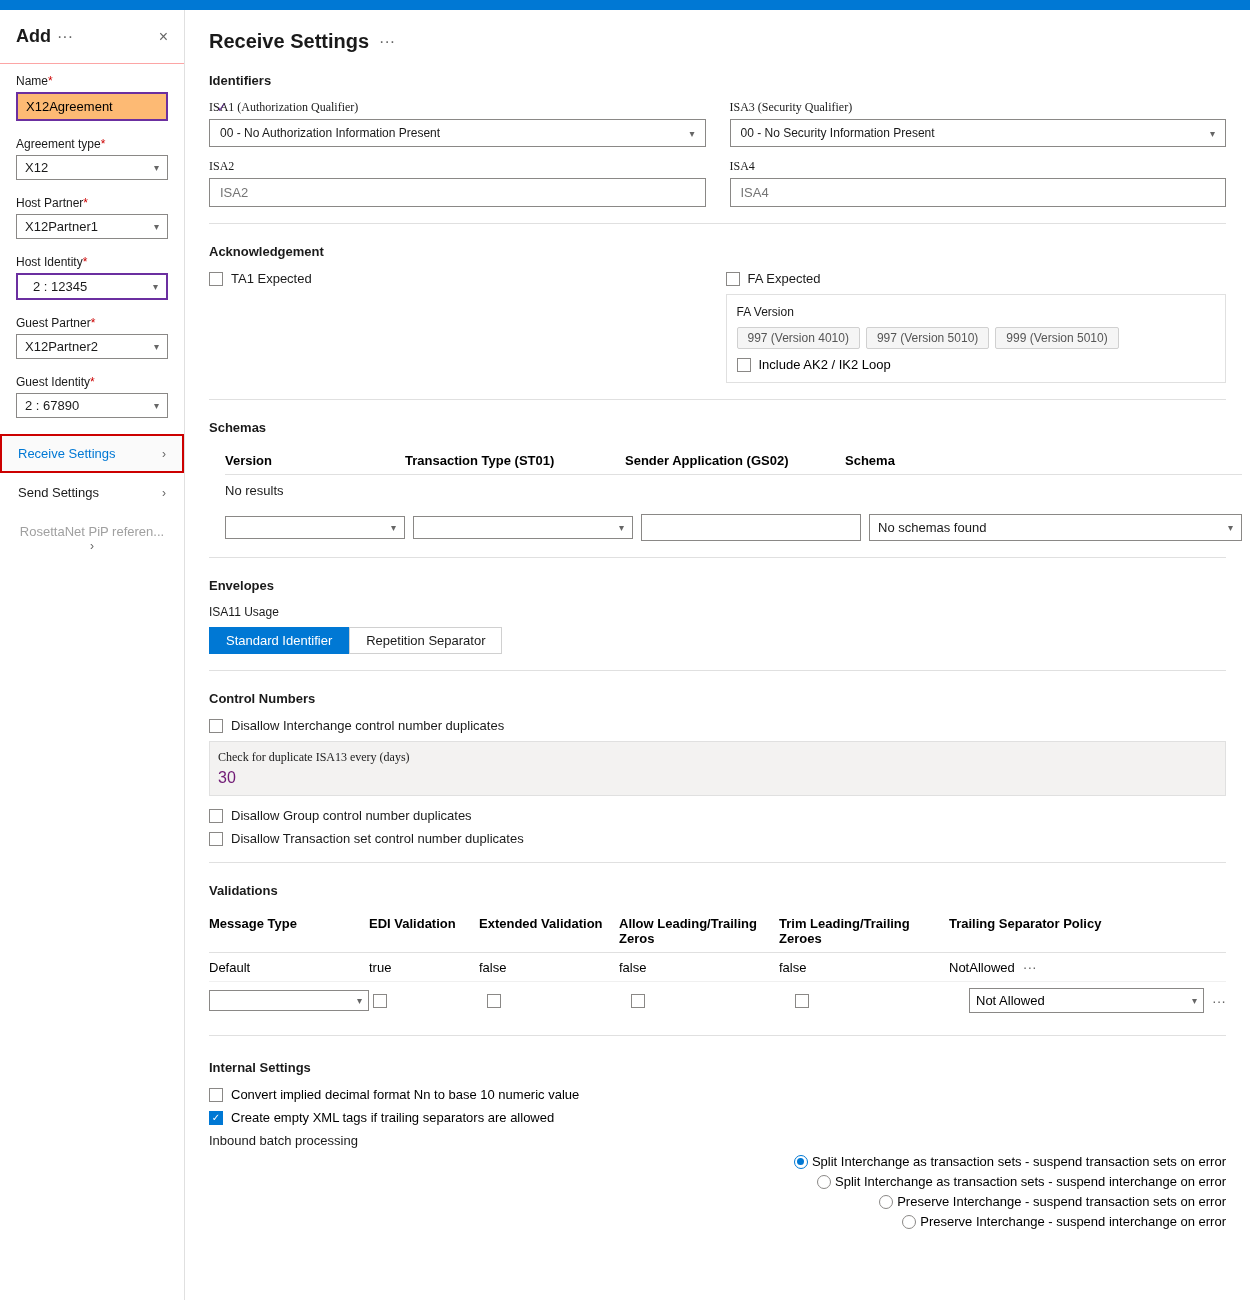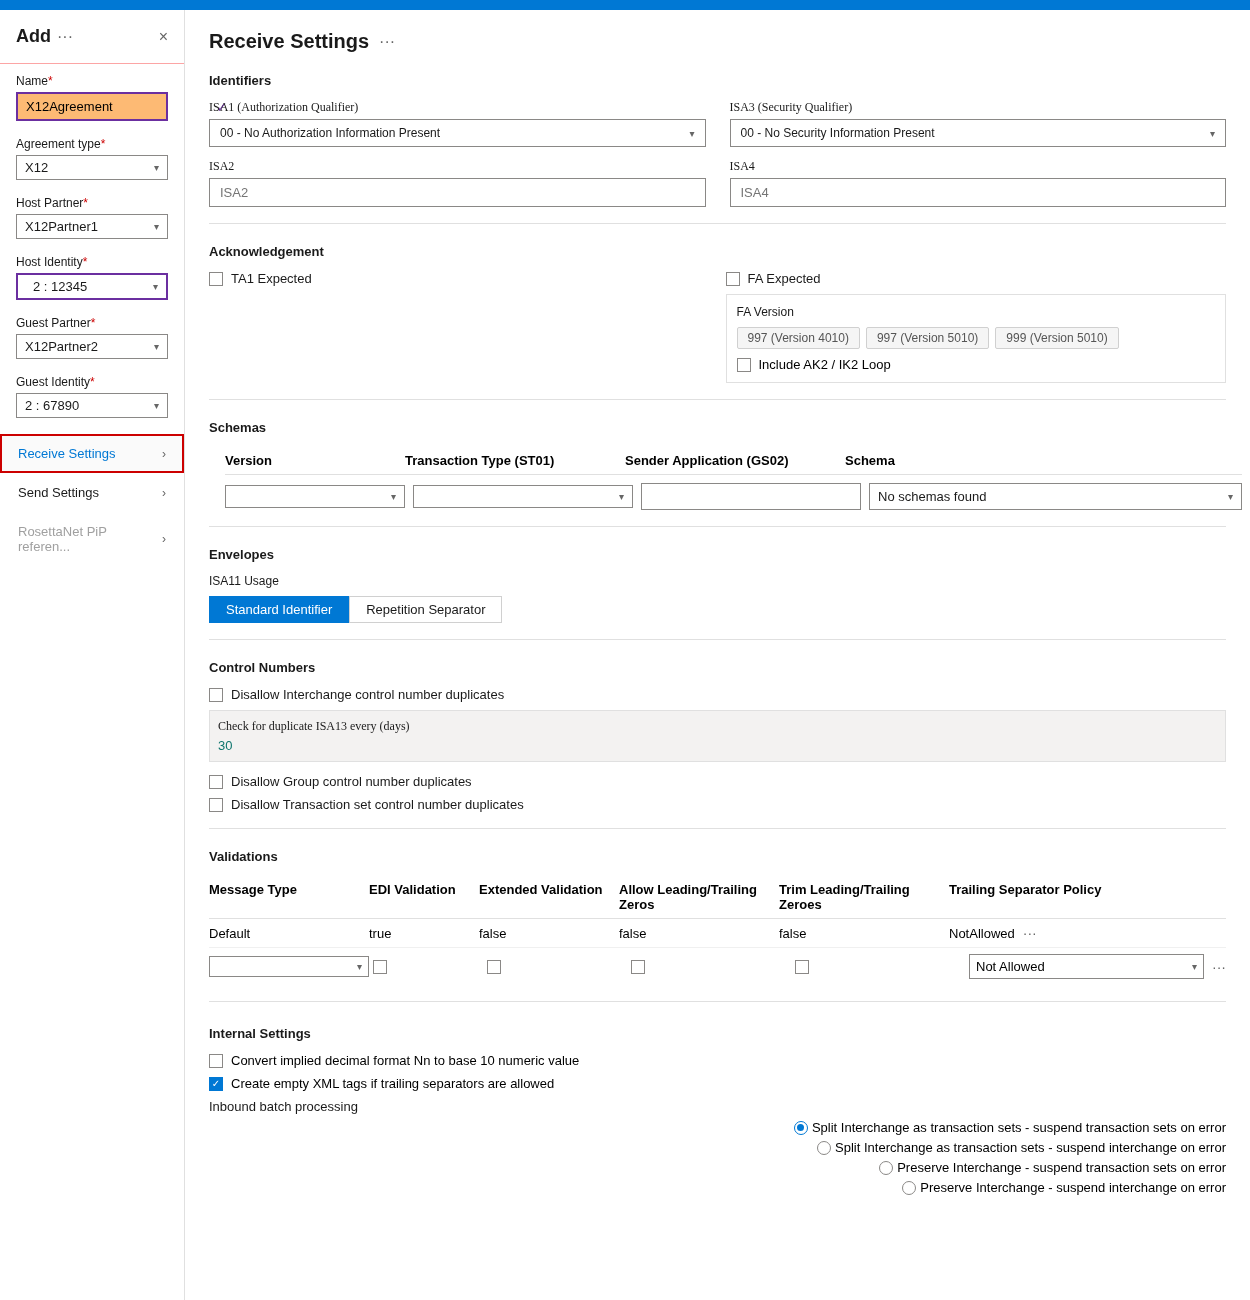--- a/index.html
+++ b/index.html
@@ -128,20 +128,21 @@
     }
     
     .sidebar-nav-item.active {
       border: 2px solid #c00;
       background: #fafafa;
       color: #0078d4;
     }
     
     .sidebar-nav-item.disabled {
       color: #a0a0a0;
+      flex-direction: column;
     }
     
     .chevron-right {
       color: #666;
       font-size: 12px;
     }
     
     
     .main-content {
       flex: 1;
@@ -499,22 +500,22 @@
       background: #0078d4;
     }
     
     .not-allowed-row {
       display: flex;
       align-items: center;
       gap: 4px;
     }
     
     .days-number {
-      font-size: 13px;
-      color: #0f766e;
+      font-size: 16px;
+      color: #701a75;
     }
   </style>
 </head>
 <body>
 
 <div class="top-bar"></div>
 
 <div class="container">
 
   <div class="sidebar">
@@ -666,20 +667,21 @@
 
     <div class="section">
       <div class="section-title">Schemas</div>
       <div class="schemas-table">
         <div class="schemas-header">
           <span>Version</span>
           <span>Transaction Type (ST01)</span>
           <span>Sender Application (GS02)</span>
           <span>Schema</span>
         </div>
+        <div class="schemas-no-results">No results</div>
         <div class="schemas-inputs">
           <div class="schema-select">
             <span class="schema-select-text"></span>
             <span class="chevron-down">▾</span>
           </div>
           <div class="schema-select">
             <span class="schema-select-text"></span>
             <span class="chevron-down">▾</span>
           </div>
           <input class="schema-input-text" type="text" style="">

